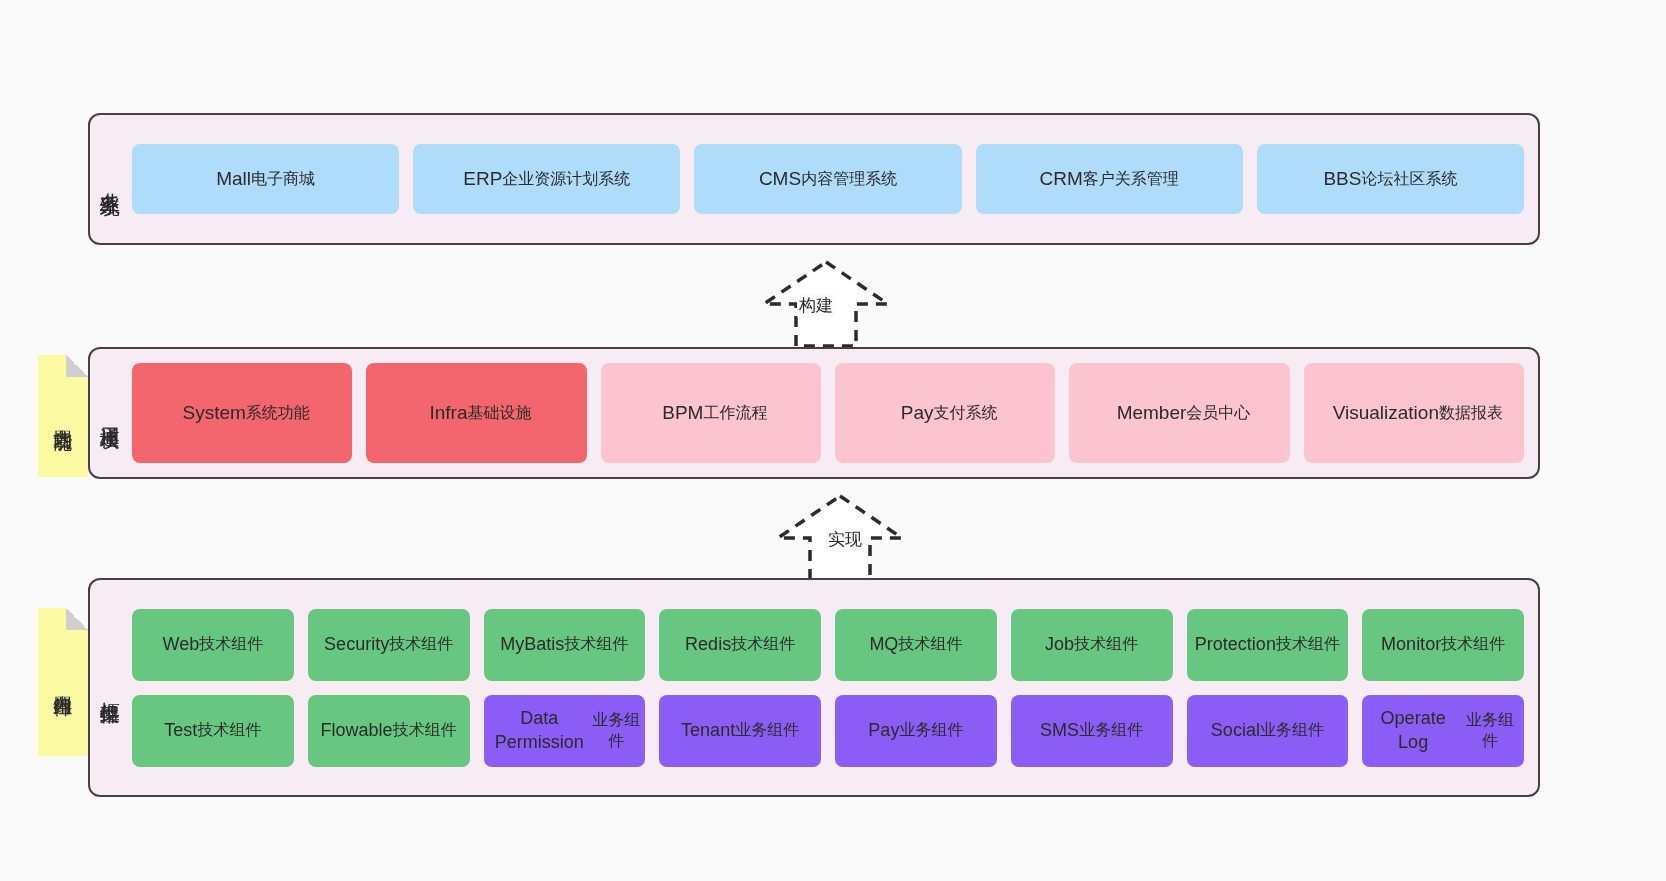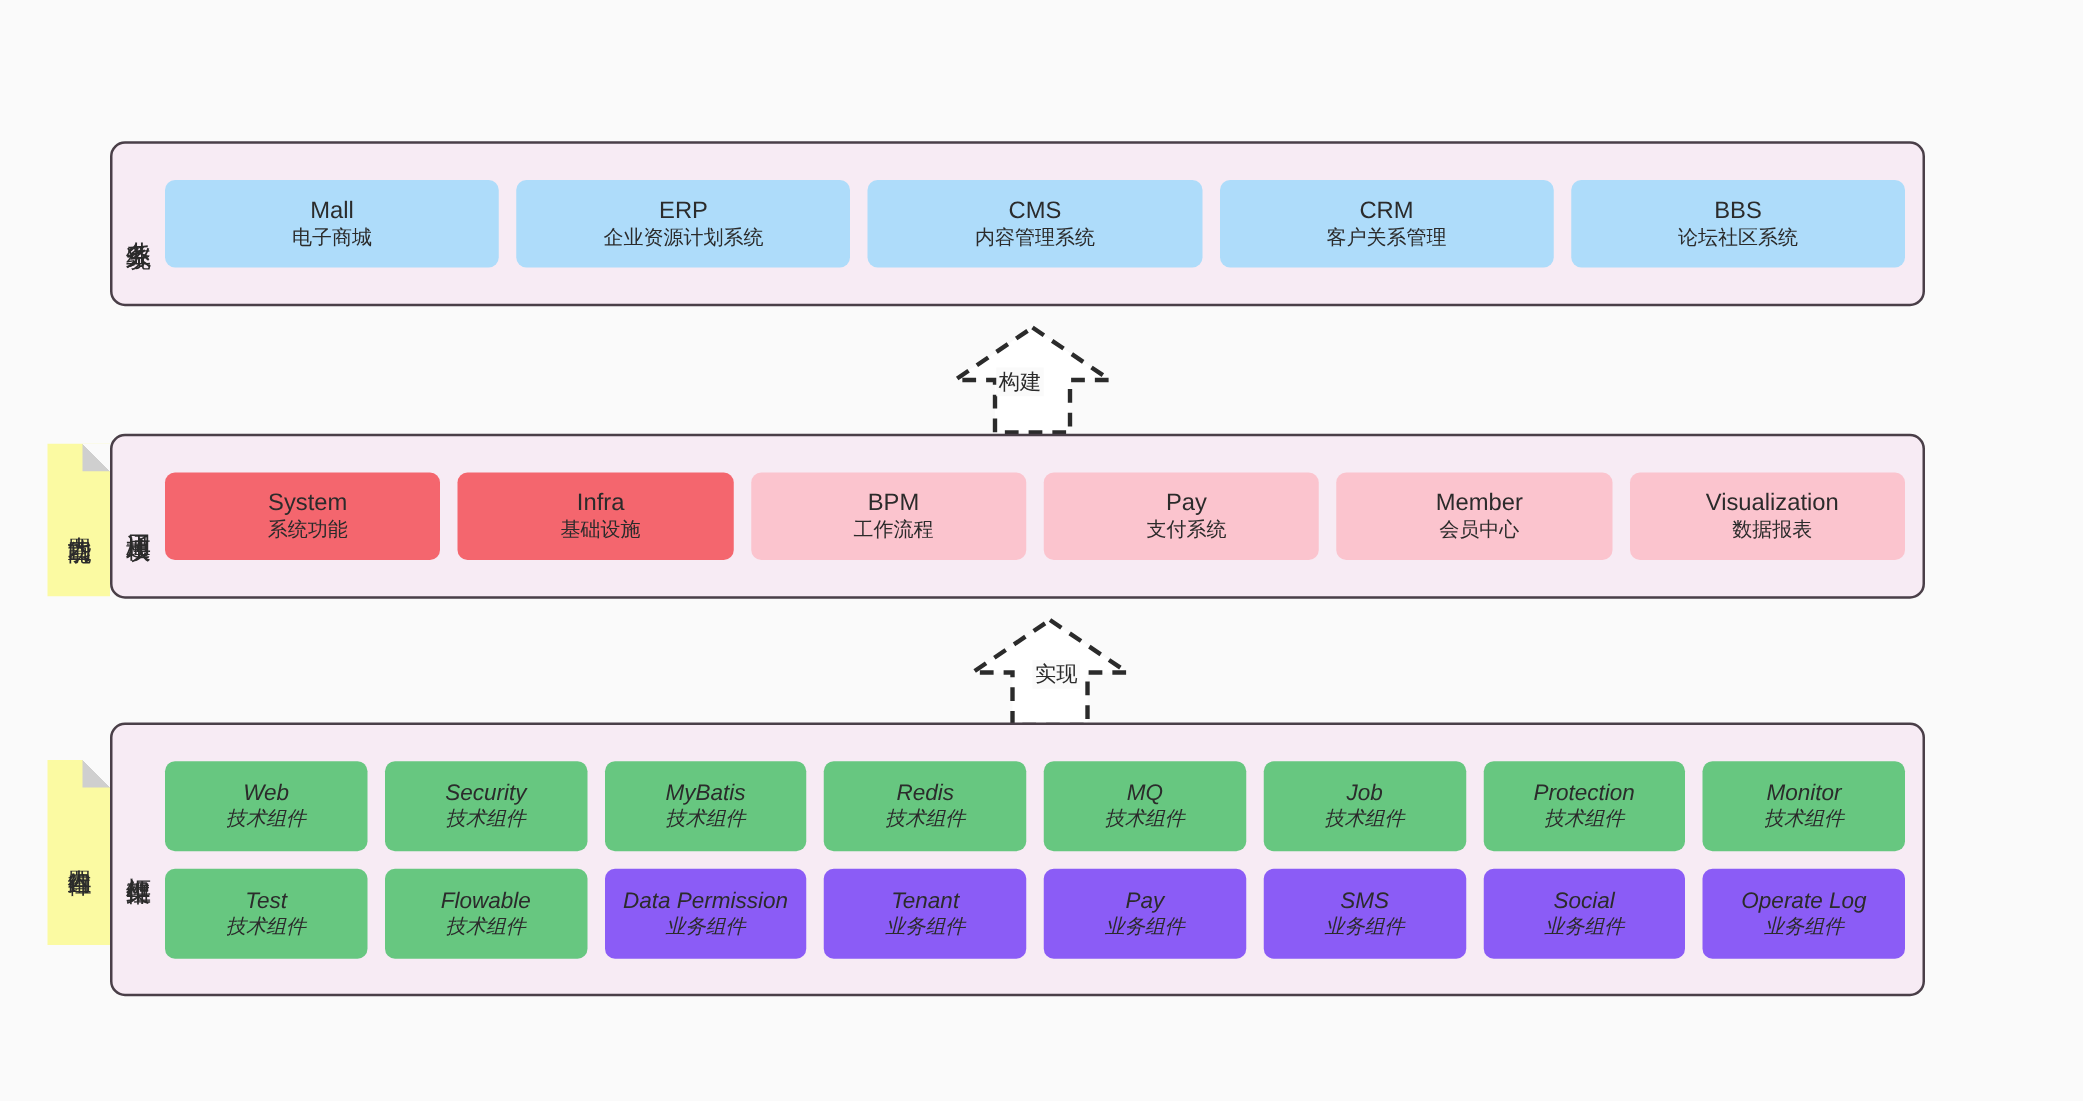--- a/index.html
+++ b/index.html
@@ -41,29 +41,29 @@
     align-items: center;
     gap: 14px;
     padding: 12px 14px 12px 2px;
   }
   .layer-body.two-rows {
     flex-direction: column;
     align-items: stretch;
     gap: 14px;
     justify-content: center;
   }
-  .row { display: flex; gap: 14px; align-items: center; font-style: italic; }
+  .row { display: flex; gap: 14px; align-items: center; }
 
   
   .card {
     flex: 1 1 0;
     min-width: 0;
     border-radius: 8px;
     display: flex;
-    flex-direction: column;
+    flex-direction: row;
     align-items: center;
     justify-content: center;
     text-align: center;
     color: #2b2b2b;
     line-height: 1.28;
     padding: 6px 4px;
   }
   .card .en  { font-size: 19px; }
   .card .zh  { font-size: 16px; }
   .card.small .en { font-size: 18px; }
@@ -73,21 +73,21 @@
   .c-pink       { background: #fbc4ce; }
   .c-green      { background: #67c780; }
   .c-lightgreen { background: #8b5cf6; }
 
   
   #layer-business { left: 88px;  top: 113px; width: 1452px; height: 132px; }
   #layer-common   { left: 88px;  top: 347px; width: 1452px; height: 132px; }
   #layer-frame    { left: 88px;  top: 578px; width: 1452px; height: 219px; }
 
   #layer-business .card { height: 70px; }
-  #layer-common   .card { height: 70px; padding-left: 12px; }
+  #layer-common   .card { height: 100px; padding-left: 12px; }
   #layer-frame    .card { height: 72px; }
 
   
   .sticky {
     position: absolute;
     width: 50px;
     background: #fbfaa2;
     display: flex;
     align-items: center;
     justify-content: center;

